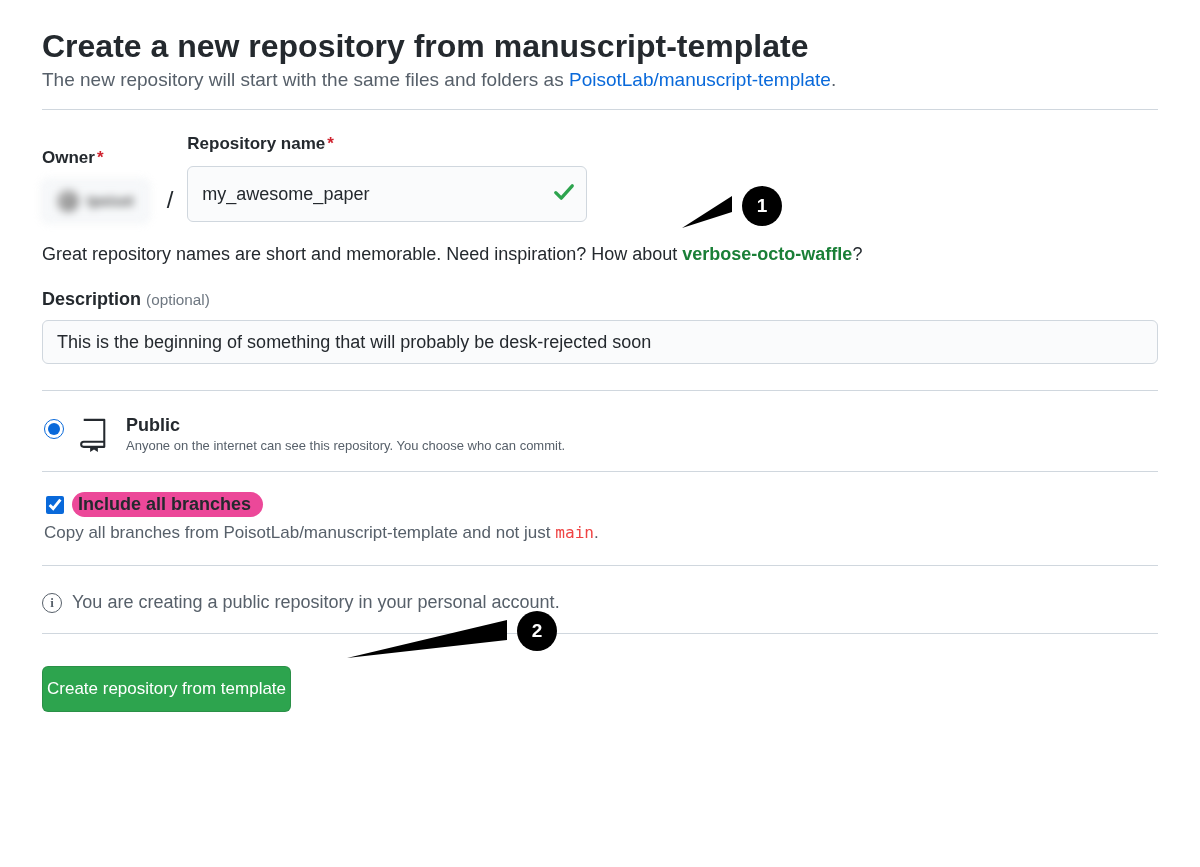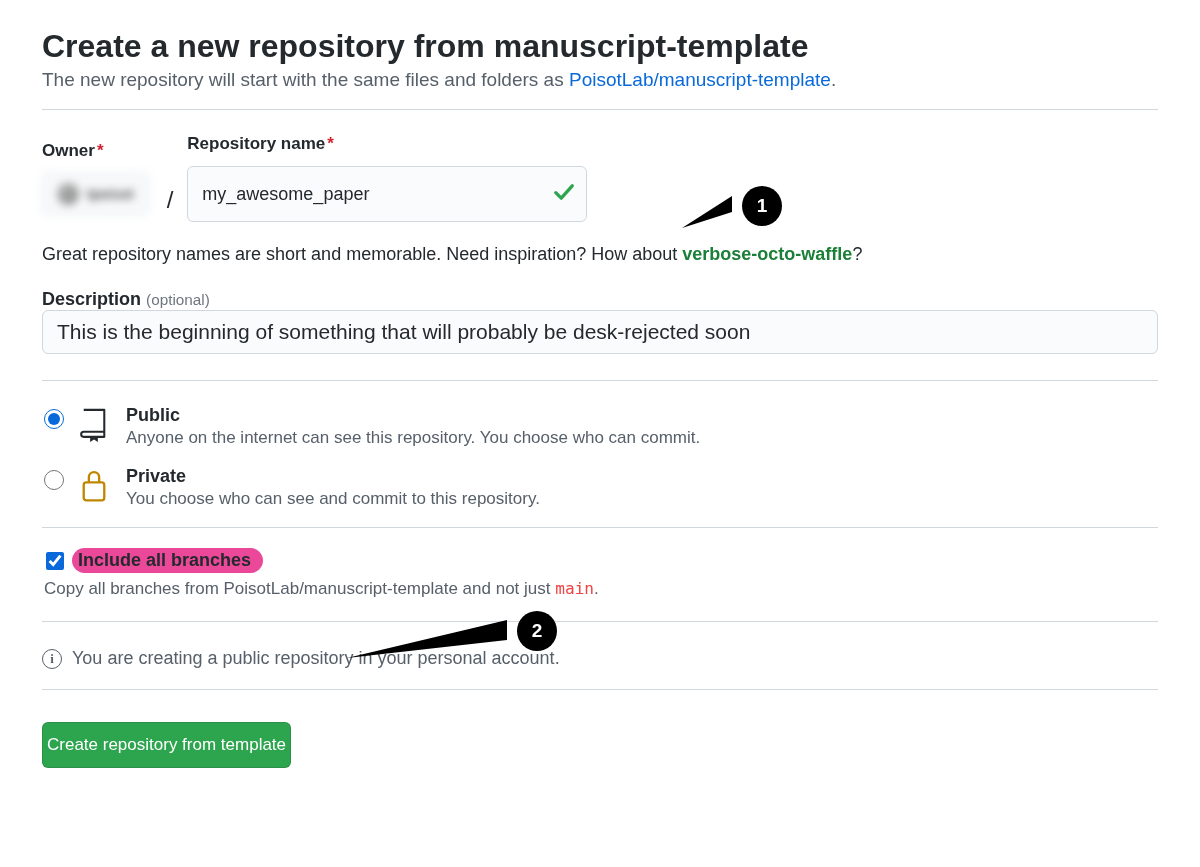--- a/index.html
+++ b/index.html
@@ -23,21 +23,21 @@
     margin-bottom: 18px;
   }
   .subhead a { color: #0969da; text-decoration: none; }
   hr.sep {
     border: none;
     border-top: 1px solid #d0d7de;
     margin: 16px 0 24px;
   }
   .row-owner {
     display: flex;
-    align-items: center;
+    align-items: flex-end;
   }
   .field-block { display:flex; flex-direction:column; }
   .field-label {
     font-size: 17px;
     font-weight: 600;
     color: #24292e;
     margin-bottom: 12px;
   }
   .req { color: #cf222e; margin-left: 2px; }
   .owner-pill {
@@ -93,41 +93,42 @@
   .suggestion { color: #1a7f37; font-weight: 600; }
   .desc-label {
     font-size: 18px;
     font-weight: 600;
     margin-top: 24px;
   }
   .optional { color:#6e7781; font-weight: 400; font-size: 0.85em; }
   input[type=text].desc-input {
     width: 100%;
     height: 44px;
+    margin-top: 10px;
     padding: 8px 14px;
-    font-size: 21px;
+    font-size: 18px;
     border: 1px solid #d0d7de;
     border-radius: 6px;
     background: #fafbfc;
     color: #24292e;
   }
   .vis-block { margin-top: 18px; }
   .vis-option {
     display:flex;
     align-items:flex-start;
     margin-bottom: 18px;
   }
   .vis-option input[type=radio] {
     width:20px; height:20px;
     margin:4px 12px 0 2px;
     accent-color: #0969da;
   }
   .vis-icon { width: 36px; display:flex; justify-content:center; margin-right:14px; margin-top:1px;}
   .vis-text .title { font-size:18px; font-weight:600; color:#24292e;}
-  .vis-text .sub   { font-size:17px; color:#57606a; margin-top:2px;}
+  .vis-text .sub   { font-size:13px; color:#57606a; margin-top:2px;}
   hr.thin { border:none; border-top:1px solid #d0d7de; margin: 6px 0 20px;}
   .include-row {
     display:flex; align-items:center;
     position:relative;
   }
   .include-row input[type=checkbox]{
     width:18px;height:18px;
     accent-color:#0969da;
     margin-right:8px;
   }
@@ -241,33 +242,20 @@
         <path d="M4 3 h16 v21 h-16 a2 2 0 0 1 0 -4 h16" stroke-linejoin="round"></path>
         <path d="M9 24 v4 l3 -2 l3 2 v-4" fill="#24292e" stroke="none"></path>
       </svg>
     </span>
     <span class="vis-text">
       <div class="title">Public</div>
       <div class="sub">Anyone on the internet can see this repository. You choose who can commit.</div>
     </span>
   </label>
 
-  <label class="vis-option">
-    <input type="radio" name="vis" style="">
-    <span class="vis-icon">
-      <svg width="32" height="36" viewBox="0 0 24 28" fill="none" stroke="#bf8700" stroke-width="1.8">
-        <rect x="4" y="12" width="16" height="14" rx="2"></rect>
-        <path d="M8 12 v-4 a4 4 0 0 1 8 0 v4"></path>
-      </svg>
-    </span>
-    <span class="vis-text">
-      <div class="title">Private</div>
-      <div class="sub">You choose who can see and commit to this repository.</div>
-    </span>
-  </label>
 </div>
 
 <hr class="thin">
 
 <div class="include-row">
   <input type="checkbox" checked="" style="">
   <span class="mark-hl">Include all branches</span>
 </div>
 <div class="include-desc">
   <span>Copy all branches from PoisotLab/manuscript-template and not just </span><code class="inline">main</code><span>.</span>

